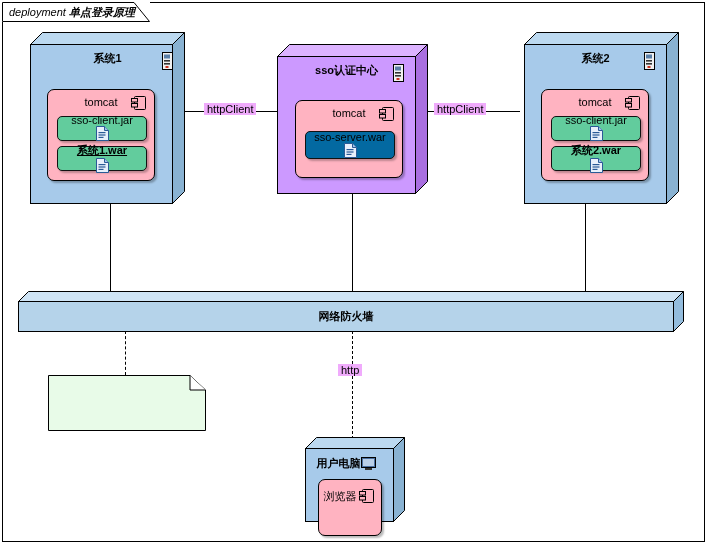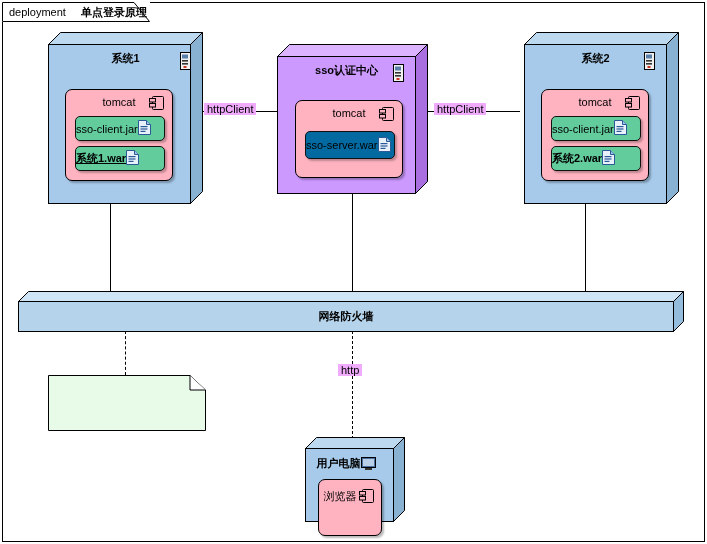--- a/index.html
+++ b/index.html
@@ -44,21 +44,21 @@
     color: #000;
     white-space: nowrap;
     z-index: 6;
   }
   .frame-tab .tab-shape {
     position: absolute;
     left: 0; top: 0;
     width: 100%; height: 100%;
     z-index: -1;
   }
-  .tab-text { position: relative; z-index: 2; font-size: 11px; letter-spacing: 0px;}
+  .tab-text { position: relative; z-index: 2; font-size: 11px; letter-spacing: 0px; font-style: italic;}
 
   
   .node {
     position: absolute;
     box-sizing: border-box;
   }
   .node .front {
     position: absolute;
     left: 0;
     top: 12px;
@@ -110,25 +110,26 @@
   }
 
   
   .artifact {
     position: absolute;
     border: 1px solid #111;
     border-radius: 5px;
     box-sizing: border-box;
     display: flex;
     align-items: center;
-    justify-content: flex-start;
+    justify-content: center;
     gap: 0;
     font-size: 11px;
     color: #000;
     box-shadow: 2px 2px 2px rgba(0,0,0,0.25);
+    flex-direction: column;
   }
   .artifact.bold-label { font-weight: bold; }
   .artifact .doc-ico { flex: 0 0 auto; }
 
   
   .line {
     position: absolute;
     background: #000;
   }
   .line.v { width: 1px; }
@@ -185,40 +186,40 @@
 
 <div id="canvas">
 
   <div class="frame"></div>
 
   <div class="frame-tab" style="width:148px;">
     <svg class="tab-shape" viewBox="0 0 148 20" preserveAspectRatio="none">
       <path d="M0.5,0.5 H132 L147.5,19.5 H0.5 Z" fill="#ffffff" stroke="#000000" stroke-width="1"></path>
     </svg>
     <span class="tab-text">deployment</span>
-    <span class="tab-text" style="margin-left:15px;font-weight:bold;">单点登录原理</span>
+    <span class="tab-text" style="margin-left:3px;font-weight:bold;">单点登录原理</span>
   </div>
 
   <div class="line h" style="left:185px; top:111px; width:92px;"></div>
 
   <div class="line h" style="left:428px; top:111px; width:92px;"></div>
 
   <div class="line v" style="left:110px; top:203px; height:96px;"></div>
   <div class="line v" style="left:352px; top:194px; height:105px;"></div>
   <div class="line v" style="left:585px; top:203px; height:96px;"></div>
 
   <div class="dline" style="left:352px; top:331px; height:108px;"></div>
 
   <div class="dline" style="left:125px; top:331px; height:44px;"></div>
 
   <div class="conn-label" style="left:204px; top:103px;">httpClient</div>
   <div class="conn-label" style="left:434px; top:103px;">httpClient</div>
   <div class="conn-label" style="left:338px; top:364px;">http</div>
 
-  <div class="node" style="left:48px; top:32px; width:167px; height:172px;">
+  <div class="node" style="left:30px; top:32px; width:167px; height:172px;">
     <svg style="position:absolute;left:0;top:0;width:155px;height:172px;" viewBox="0 0 155 172">
       <polygon points="0.5,12.5 12.5,0.5 154.5,0.5 142.5,12.5" fill="#bcd9f0" stroke="#000" stroke-width="1"></polygon>
       <polygon points="142.5,12.5 154.5,0.5 154.5,159.5 142.5,171.5" fill="#89b2d2" stroke="#000" stroke-width="1"></polygon>
       <rect x="0.5" y="12.5" width="142" height="159" fill="#a7caea" stroke="#000" stroke-width="1"></rect>
     </svg>
     <div class="front" style="background:transparent;border:0;">
       <div class="node-title">系统1</div>
       <span class="node-icon" style="top:8px;right:12px;">
         <svg class="srv-ico" viewBox="0 0 11 18">
           <rect x="0.5" y="0.5" width="10" height="17" fill="#f0f0f0" stroke="#000"></rect>

